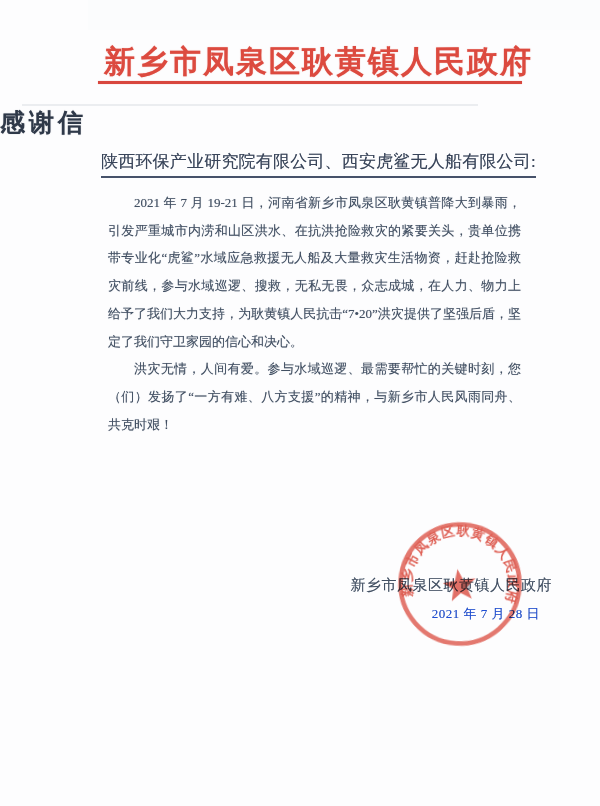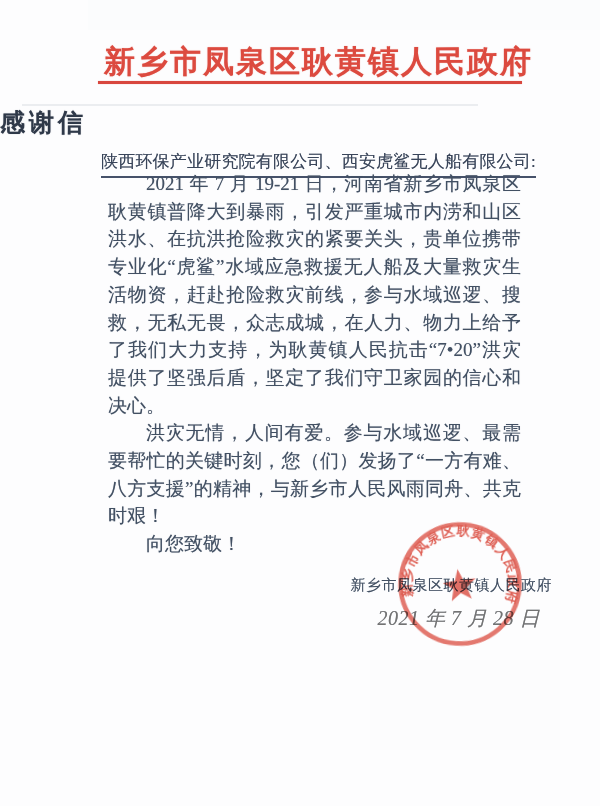--- a/index.html
+++ b/index.html
@@ -73,23 +73,23 @@
     font-weight: 400;
     color: #39455a;
     letter-spacing: 0.2px;
     border-bottom: 2px solid #46526a;
     padding-bottom: 3px;
     text-shadow: 0 0 0.6px rgba(57, 69, 90, 0.5);
     white-space: nowrap;
   }
   .letter-body {
     position: absolute;
-    top: 170px; left: 108px;
+    top: 189px; left: 108px;
     width: 413px;
-    font-size: 19px;
+    font-size: 13px;
     line-height: 27.7px;
     color: #425063;
     text-align: justify;
     text-shadow: 0 0 0.7px rgba(66, 80, 99, 0.45);
   }
   .letter-body p {
     margin: 0;
     text-indent: 2em;
   }
   .signature {
@@ -98,27 +98,26 @@
     font-size: 15px;
     letter-spacing: 0.5px;
     color: #425063;
     text-shadow: 0 0 0.6px rgba(66, 80, 99, 0.45);
     white-space: nowrap;
     z-index: 1;
   }
   .date {
     position: absolute;
     top: 605px; right: 97px;
-    font-size: 20px;
+    font-size: 13px;
     letter-spacing: 0.5px;
-    color: #737373;
+    color: #1d4ed8;
     text-shadow: 0 0 0.6px rgba(66, 80, 99, 0.45);
     white-space: nowrap;
     z-index: 1;
-    font-style: italic;
   }
   .seal {
     position: absolute;
     left: 395px; top: 519px;
     width: 130px; height: 130px;
     z-index: 2;
     mix-blend-mode: multiply;
     opacity: 0.9;
     filter: blur(0.5px);
     transform: rotate(4deg);
@@ -145,21 +144,20 @@
 
   <div class="artifact-line"></div>
 
   <div class="letter-title">感谢信</div>
 
   <div class="salutation">陕西环保产业研究院有限公司、西安虎鲨无人船有限公司:</div>
 
   <div class="letter-body">
     <p>2021 年 7 月 19-21 日，河南省新乡市凤泉区耿黄镇普降大到暴雨，引发严重城市内涝和山区洪水、在抗洪抢险救灾的紧要关头，贵单位携带专业化“虎鲨”水域应急救援无人船及大量救灾生活物资，赶赴抢险救灾前线，参与水域巡逻、搜救，无私无畏，众志成城，在人力、物力上给予了我们大力支持，为耿黄镇人民抗击“7•20”洪灾提供了坚强后盾，坚定了我们守卫家园的信心和决心。</p>
     <p>洪灾无情，人间有爱。参与水域巡逻、最需要帮忙的关键时刻，您（们）发扬了“一方有难、八方支援”的精神，与新乡市人民风雨同舟、共克时艰！</p>
-    <p>向您致敬！</p>
   </div>
 
   <div class="signature">新乡市凤泉区耿黄镇人民政府</div>
 
   <div class="date">2021 年 7 月 28 日</div>
 
   <svg class="seal" viewBox="0 0 128 128" xmlns="http://www.w3.org/2000/svg">
     <circle cx="64" cy="64" r="58.5" fill="none" stroke="#dd4f42" stroke-width="4.5" stroke-opacity="0.85"></circle>
     <polygon points="64,49 59.9,60.3 47.8,60.7 57.3,68.2 54,79.8 64,73 74,79.8 70.7,68.2 80.2,60.7 68.1,60.3" fill="#dd4f42" fill-opacity="0.9" transform="rotate(-12 64 66)"></polygon>
     <defs>

